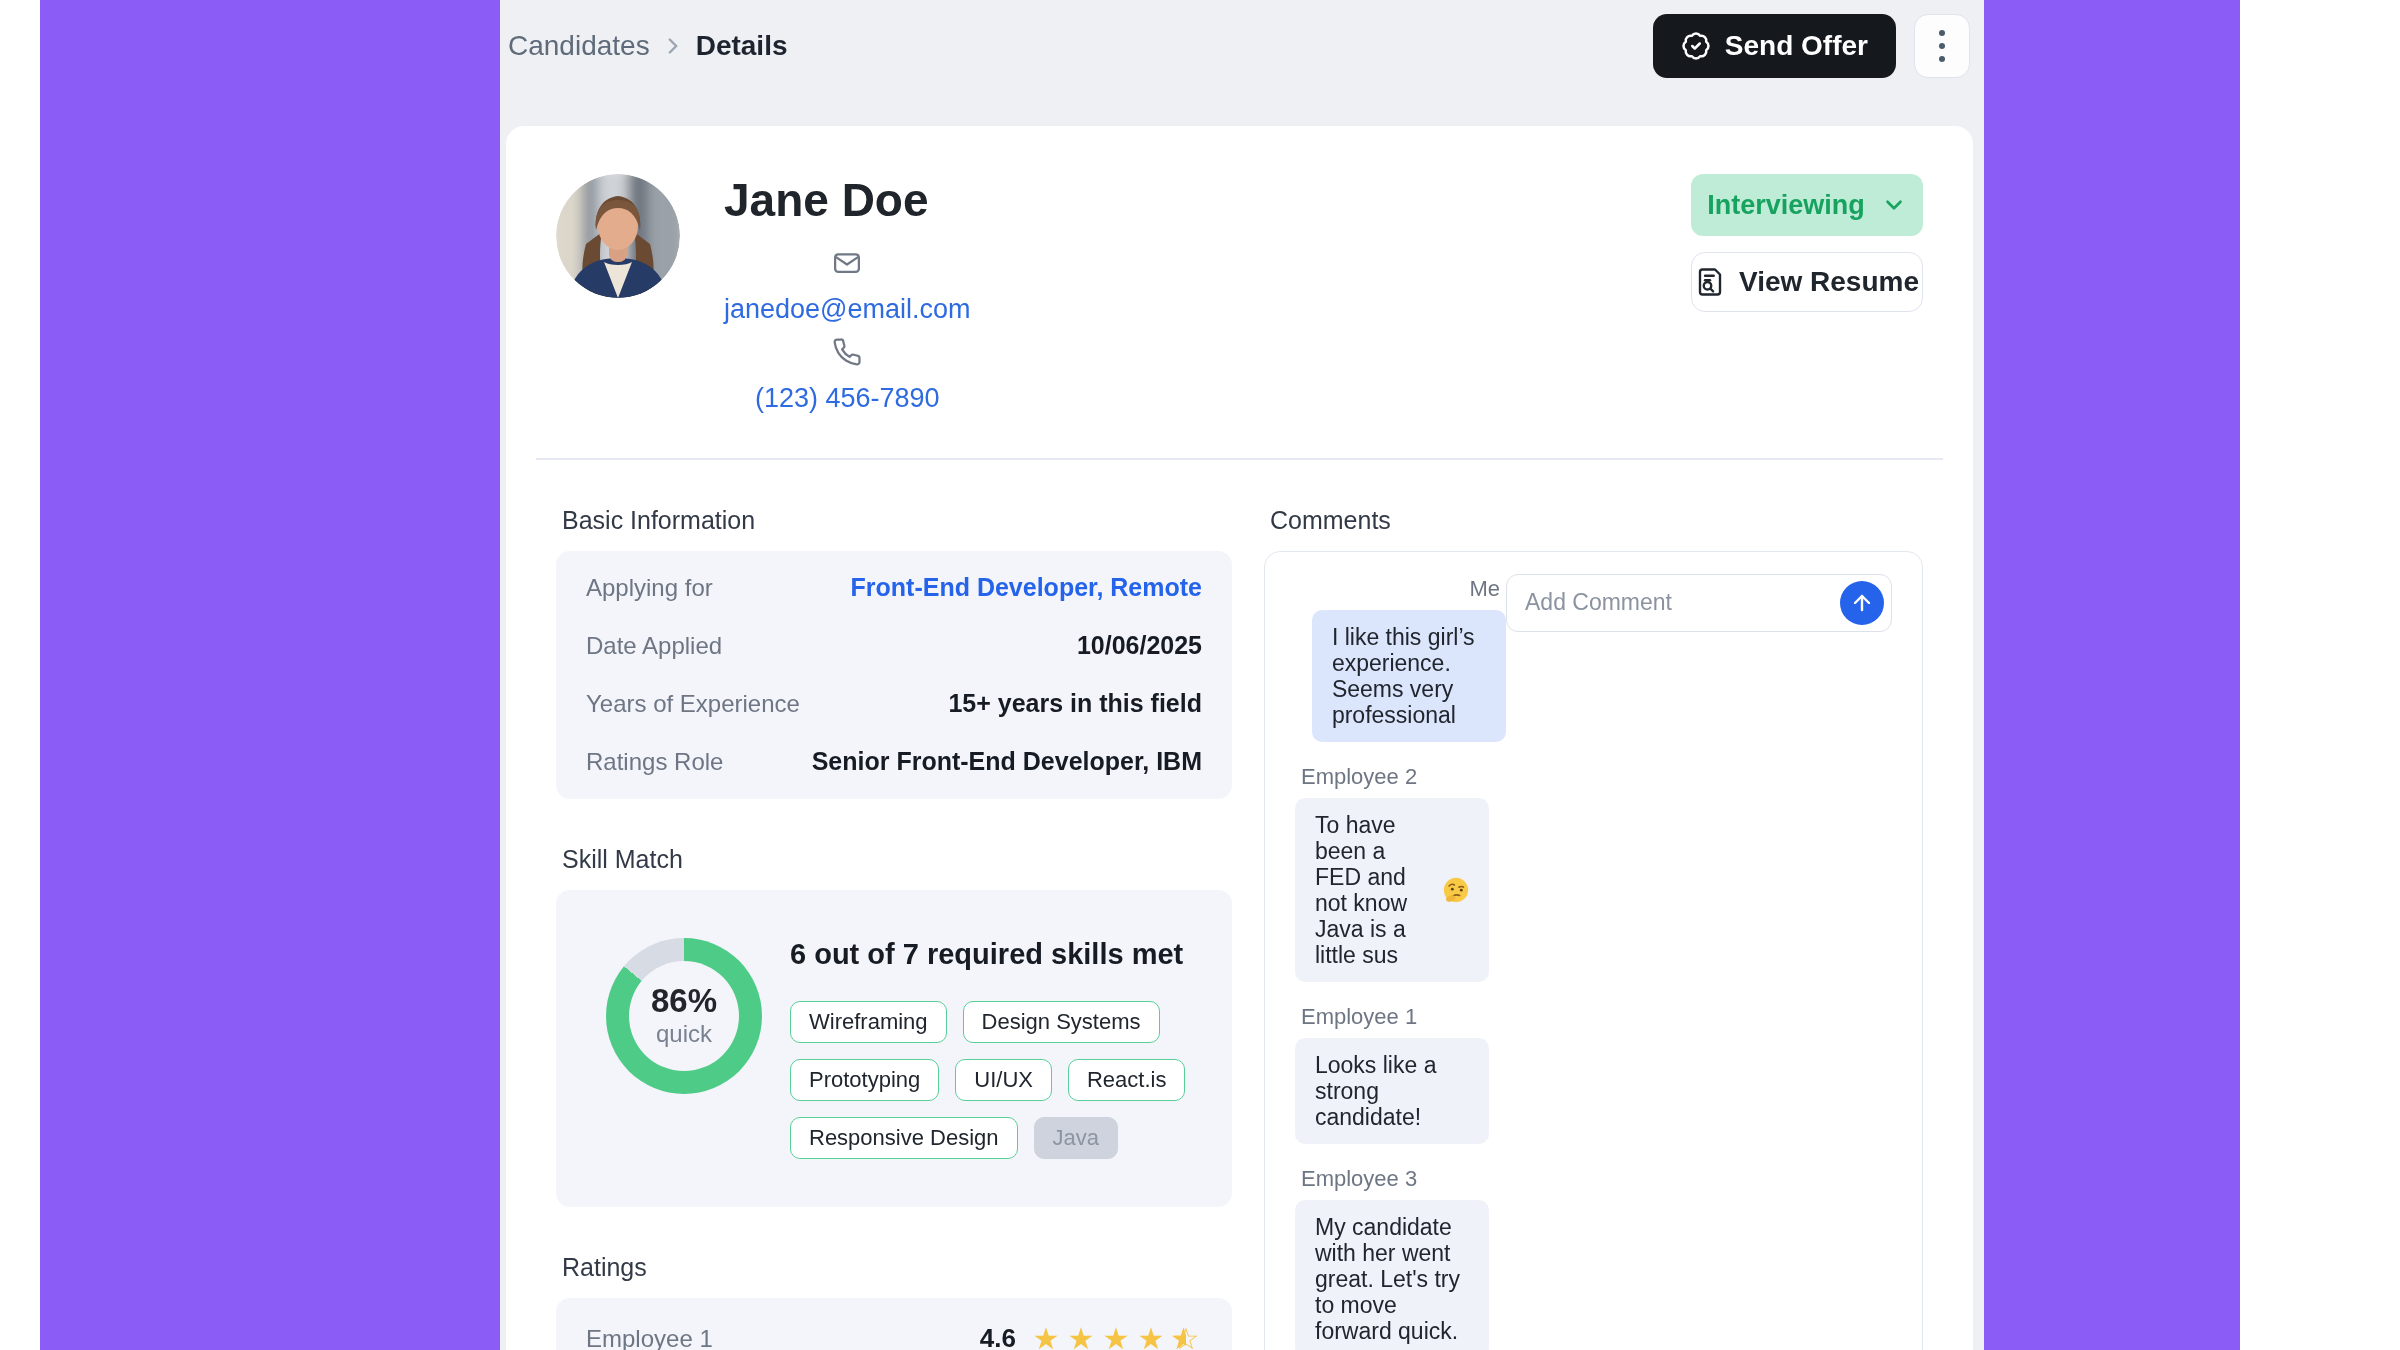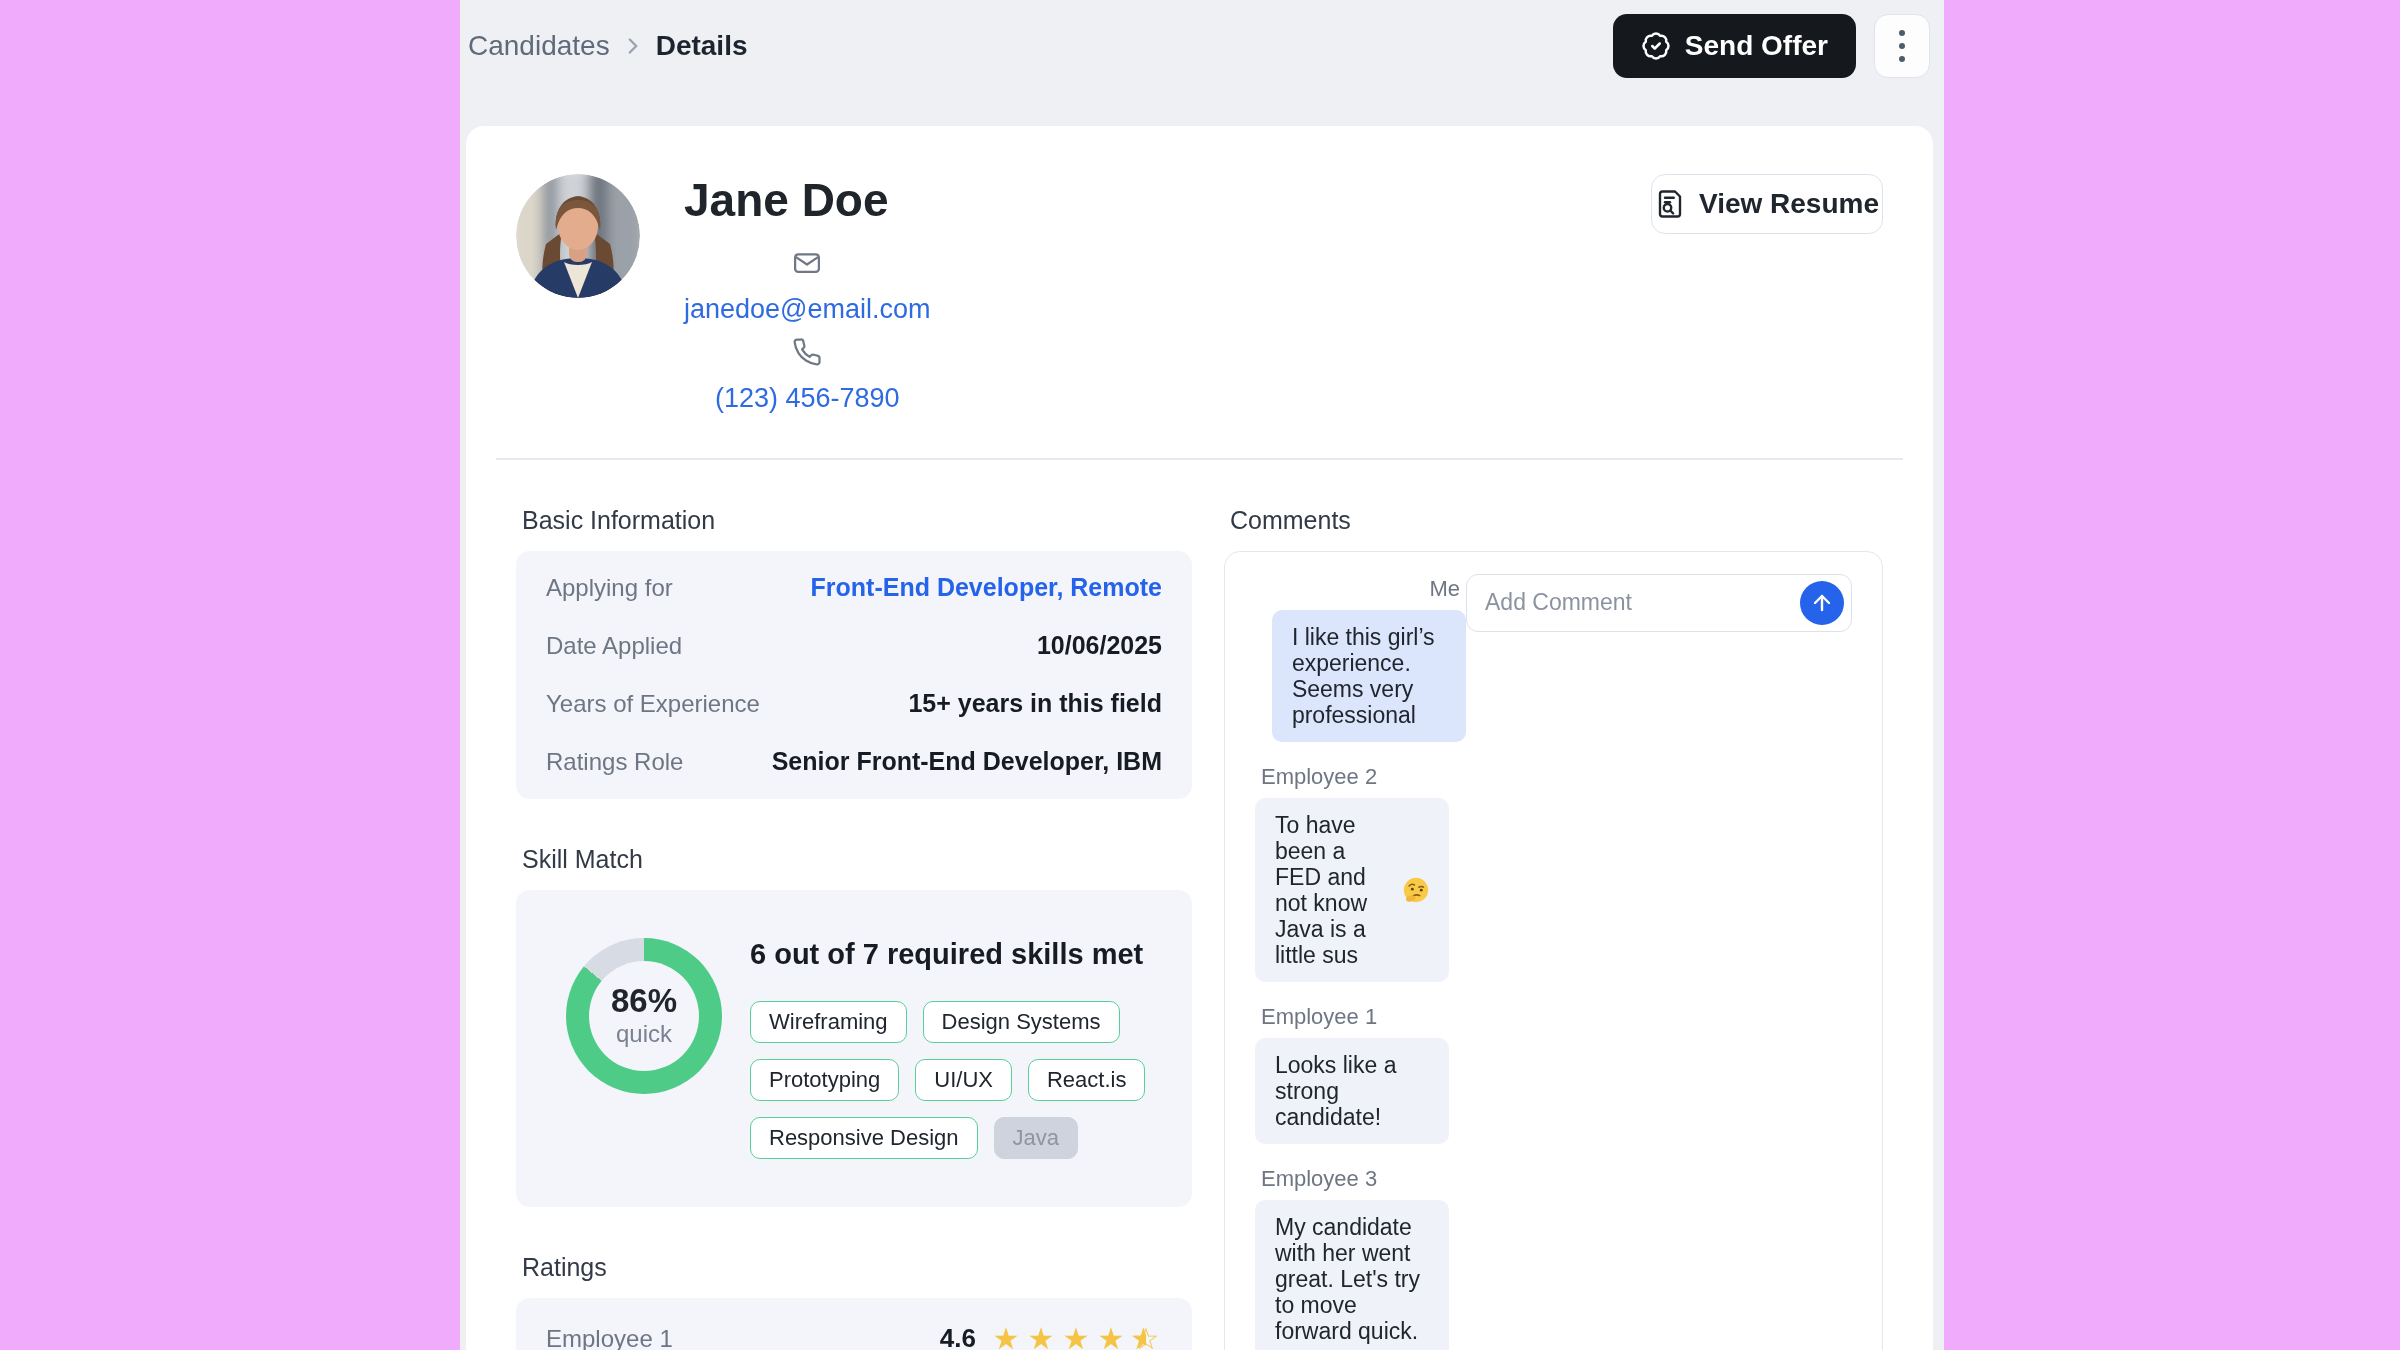--- a/index.html
+++ b/index.html
@@ -1,18 +1,18 @@
 <!DOCTYPE html>
 <html><head>
 <meta charset="utf-8">
 <style>
   * { margin:0; padding:0; box-sizing:border-box; }
   html,body { width:2400px; height:1350px; background:#ffffff;
     font-family:"Liberation Sans","DejaVu Sans",sans-serif; color:#1c2127; }
-  .page { position:relative; width:2400px; height:1350px; overflow:hidden; background:#f0abfc; }
+  .page { position:relative; width:2200px; height:1350px; overflow:hidden; background:#8b5cf6;margin-left:40px; }
 
   .app { position:absolute; left:460px; top:0; width:1484px; height:1350px; background:#eef0f4; }
 
   
   .topbar { height:126px; display:flex; align-items:flex-start; padding:14px 14px 0 8px; }
   .breadcrumb { display:flex; align-items:center; gap:10px; height:64px; }
   .crumb { font-size:28px; color:#5f6b7a; }
   .crumb.current { color:#1d2430; font-weight:700; }
   .topbar-actions { margin-left:auto; display:flex; gap:18px; }
   .btn-send { display:flex; align-items:center; gap:14px; background:#15181d; color:#fff;
@@ -183,20 +183,28 @@
           <div class="contact-row">
             <span>
               <svg width="30" height="30" viewBox="0 0 24 24" fill="none" stroke="#707886" stroke-width="1.8" stroke-linecap="round" stroke-linejoin="round">
                   <path d="M22 16.92v3a2 2 0 0 1-2.18 2 19.79 19.79 0 0 1-8.63-3.07 19.5 19.5 0 0 1-6-6A19.79 19.79 0 0 1 2.12 4.18 2 2 0 0 1 4.11 2h3a2 2 0 0 1 2 1.72c.127.96.361 1.903.7 2.81a2 2 0 0 1-.45 2.11L8.09 9.91a16 16 0 0 0 6 6l1.27-1.27a2 2 0 0 1 2.11-.45c.907.339 1.85.573 2.81.7A2 2 0 0 1 22 16.92z"></path>
                 </svg>
             </span>
             <a class="contact-link" href="#">(123) 456-7890</a>
           </div>
         </div>
         <div class="profile-actions">
+          <button class="status-chip">
+            <span>Interviewing</span>
+            <span>
+              <svg width="26" height="26" viewBox="0 0 24 24" fill="none" stroke="#17a35f" stroke-width="2.4" stroke-linecap="round" stroke-linejoin="round">
+                  <polyline points="6 9 12 15 18 9"></polyline>
+                </svg>
+            </span>
+          </button>
           <button class="btn-resume">
             <span>
               <svg width="30" height="30" viewBox="0 0 24 24" fill="none" stroke="#20262e" stroke-width="1.9" stroke-linecap="round" stroke-linejoin="round">
                   <path d="M19 22H7a2 2 0 0 1-2-2V4a2 2 0 0 1 2-2h10l4 4v14a2 2 0 0 1-2 2z" transform="translate(-1 0)"></path>
                   <line x1="8" y1="7" x2="15" y2="7"></line>
                   <line x1="8" y1="10.5" x2="12" y2="10.5"></line>
                   <circle cx="10" cy="15" r="3"></circle>
                   <line x1="12.2" y1="17.2" x2="14.5" y2="19.5"></line>
                 </svg>
             </span>

